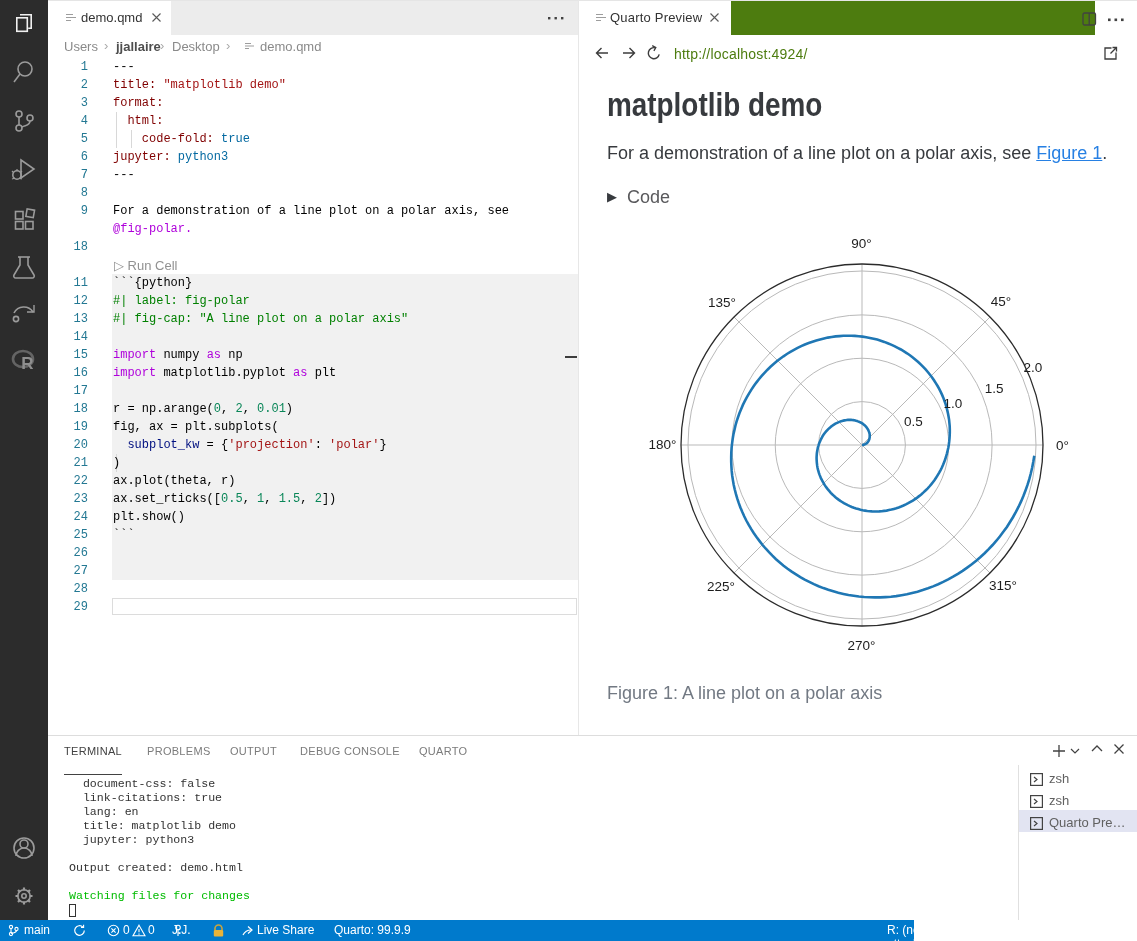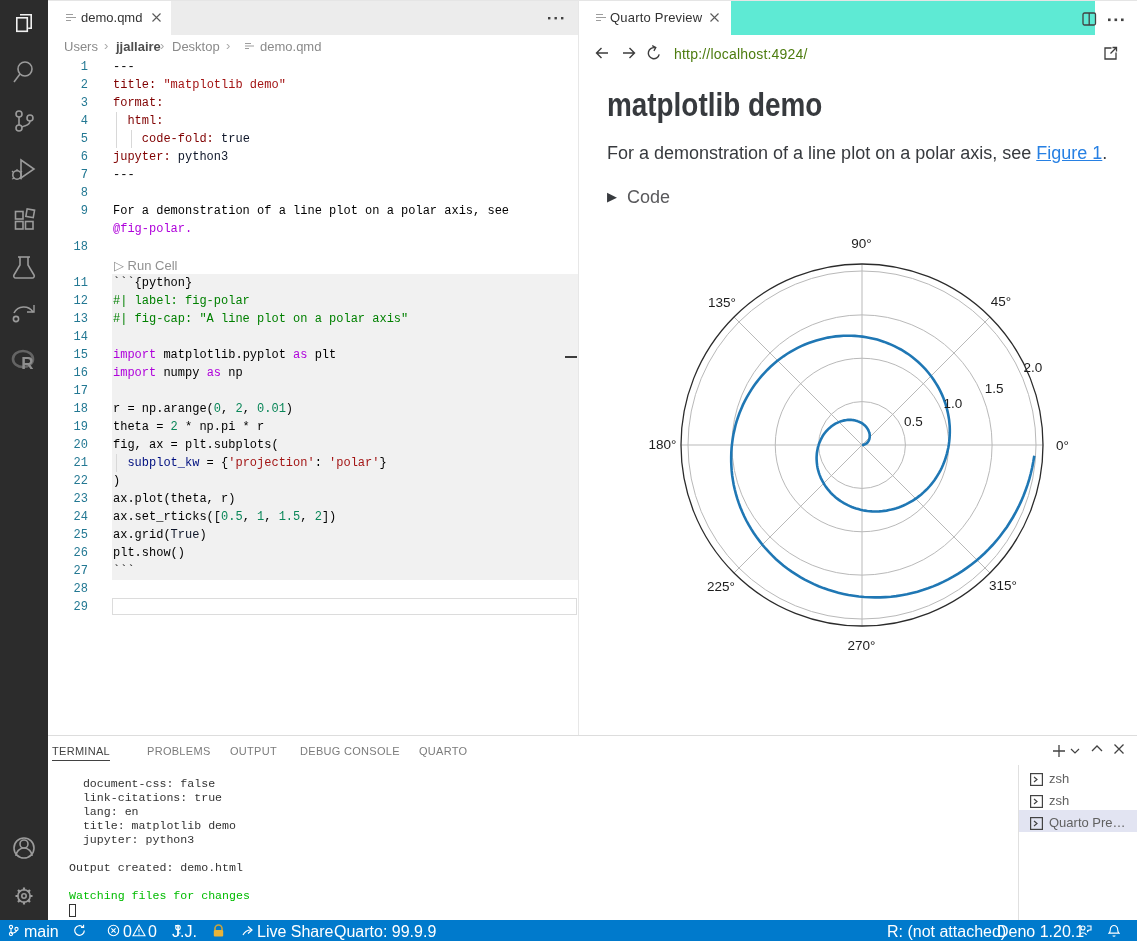--- a/index.html
+++ b/index.html
@@ -1,19 +1,19 @@
 <!DOCTYPE html>
 <html><head><meta charset="utf-8"><style>
 *{margin:0;padding:0;box-sizing:border-box}
 html,body{width:1137px;height:941px;overflow:hidden}
 body{position:relative;background:#fff;font-family:"Liberation Sans",sans-serif;-webkit-font-smoothing:antialiased}
 .abs{position:absolute}
 .mono{font-family:"Liberation Mono",monospace}
 
-.k{color:#800000}.s{color:#a31515}.b{color:#0f172a}.c{color:#008000}.p{color:#af00db}.n{color:#098658}.v{color:#001080}
+.k{color:#800000}.s{color:#a31515}.b{color:#0369a1}.c{color:#008000}.p{color:#af00db}.n{color:#098658}.v{color:#001080}
 .ln{height:18px;line-height:18px;text-align:right;color:#237893}
 .cl{height:18px;line-height:18px;white-space:pre}
 svg{display:block}
 </style></head><body>
 
 <div class="abs" style="left:48px;top:0;width:1089px;height:1px;background:#e5e5e5"></div>
 
 <div class="abs" style="left:578px;top:0;width:1px;height:735px;background:#e7e7e7"></div>
 
 <div class="abs" style="left:564px;top:47px;width:1px;height:688px;background:#ececec"></div>
@@ -176,40 +176,38 @@
     <div class="cl">---</div>
     <div class="cl"></div>
     <div class="cl">For a demonstration of a line plot on a polar axis, see</div>
     <div class="cl"><span class="p">@fig-polar.</span></div>
     <div class="cl"></div>
     <div class="cl"></div>
     <div class="cl">```{python}</div>
     <div class="cl"><span class="c">#| label: fig-polar</span></div>
     <div class="cl"><span class="c">#| fig-cap: "A line plot on a polar axis"</span></div>
     <div class="cl"></div>
+    <div class="cl"><span class="p">import</span> numpy <span class="p">as</span> np</div>
     <div class="cl"><span class="p">import</span> matplotlib.pyplot <span class="p">as</span> plt</div>
-    <div class="cl"><span class="p">import</span> numpy <span class="p">as</span> np</div>
     <div class="cl"></div>
     <div class="cl">r = np.arange(<span class="n">0</span>, <span class="n">2</span>, <span class="n">0.01</span>)</div>
-    <div class="cl">theta = <span class="n">2</span> * np.pi * r</div>
     <div class="cl">fig, ax = plt.subplots(</div>
     <div class="cl">&nbsp;&nbsp;<span class="v">subplot_kw</span> = {<span class="s">'projection'</span>: <span class="s">'polar'</span>}</div>
     <div class="cl">)</div>
     <div class="cl">ax.plot(theta, r)</div>
     <div class="cl">ax.set_rticks([<span class="n">0.5</span>, <span class="n">1</span>, <span class="n">1.5</span>, <span class="n">2</span>])</div>
-    <div class="cl">ax.grid(<span class="b">True</span>)</div>
     <div class="cl">plt.show()</div>
     <div class="cl">```</div>
     <div class="cl"></div>
     <div class="cl"></div>
   </div>
 
 <div class="abs" style="left:579px;top:1px;width:558px;height:734px;background:#fff">
 
- <div class="abs" style="left:0;top:0;width:516px;height:34px;background:#5eead4">
+ <div class="abs" style="left:0;top:0;width:516px;height:34px;background:#4d7c0f">
   <div class="abs" style="left:0;top:0;width:152px;height:34px;background:#fff">
    <svg class="abs" style="left:16px;top:10px" width="12" height="14" viewBox="0 0 12 14">
           <g stroke="#9d9d9d" stroke-width="1.2">
             <path d="M1 3.5h7M1 6.5h10M1 9.5h5"></path>
           </g>
         </svg>
    <span class="abs" style="left:31px;top:9px;font-size:13px;color:#333;letter-spacing:.2px">Quarto Preview</span>
    <svg class="abs" style="left:130px;top:11px" width="11" height="11" viewBox="0 0 11 11">
           <path d="M1.5 1.5l8 8M9.5 1.5l-8 8" stroke="#5a5a5a" stroke-width="1.1"></path>
         </svg>
@@ -274,26 +272,27 @@
         <text x="14.5" y="217.0">180°</text>
         <text x="73.0" y="358.5">225°</text>
         <text x="213.5" y="417.5">270°</text>
         <text x="355.0" y="358.0">315°</text>
         <text x="265.4" y="194.2">0.5</text>
         <text x="304.9" y="175.7">1.0</text>
         <text x="346.2" y="161.2">1.5</text>
         <text x="384.8" y="140.4">2.0</text>
       </g>
 </svg>
+ <div class="abs" style="left:28px;top:682px;font-size:18px;color:#727983">Figure 1: A line plot on a polar axis</div>
 </div>
 
 <div class="abs" style="left:48px;top:736px;width:1089px;height:184px;background:#fff">
 
  <div class="abs" style="left:0;top:0;width:1089px;height:30px;font-size:11px;letter-spacing:.3px;color:#7b7b7b">
-  <span class="abs" style="left:4px;top:9px;color:#424242;border-bottom:1px solid #424242;padding-bottom:3px">TERMINAL</span>
+  <span class="abs" style="left:16px;top:9px;color:#424242;border-bottom:1px solid #424242;padding-bottom:17px">TERMINAL</span>
   <span class="abs" style="left:99px;top:9px">PROBLEMS</span>
   <span class="abs" style="left:182px;top:9px">OUTPUT</span>
   <span class="abs" style="left:252px;top:9px">DEBUG CONSOLE</span>
   <span class="abs" style="left:371px;top:9px">QUARTO</span>
   <svg class="abs" style="left:1003px;top:7px" width="16" height="16" viewBox="0 0 16 16">
         <path d="M8 2v12M2 8h12" stroke="#424242" stroke-width="1.3"></path>
       </svg>
   <svg class="abs" style="left:1022px;top:11px" width="10" height="8" viewBox="0 0 10 8">
         <path d="M1 2l4 4 4-4" stroke="#424242" stroke-width="1.2" fill="none"></path>
       </svg>
@@ -326,21 +325,21 @@
     <span class="abs" style="left:1001px;top:57px;font-size:13px;color:#616161">zsh</span>
     <svg class="abs" style="left:982px;top:81px" width="13" height="13" viewBox="0 0 13 13">
       <g stroke="#424242" stroke-width="1.2" fill="none">
         <rect x="0.6" y="0.6" width="11.8" height="11.8"></rect>
         <path d="M4 4l3 2.5L4 9"></path>
       </g>
     </svg>
     <span class="abs" style="left:1001px;top:79px;font-size:13px;color:#616161">Quarto Pre…</span>
 </div>
 
-<div class="abs" style="left:0;top:920px;width:1137px;height:21px;background:#007acc;color:#fff;font-size:16px">
+<div class="abs" style="left:0;top:920px;width:914px;height:21px;background:#007acc;color:#fff;font-size:12px">
  <svg class="abs" style="left:7px;top:4px" width="13" height="13" viewBox="0 0 13 13">
       <g stroke="#fff" stroke-width="1.1" fill="none">
         <circle cx="4" cy="3" r="1.6"></circle>
         <circle cx="4" cy="10" r="1.6"></circle>
         <circle cx="9.5" cy="5" r="1.6"></circle>
         <path d="M4 4.6v3.8M9.5 6.6c0 2.4-3 2-5.5 3"></path>
       </g>
     </svg>
  <span class="abs" style="left:24px;top:3px">main</span>
  <svg class="abs" style="left:73px;top:4px" width="13" height="13" viewBox="0 0 13 13">

